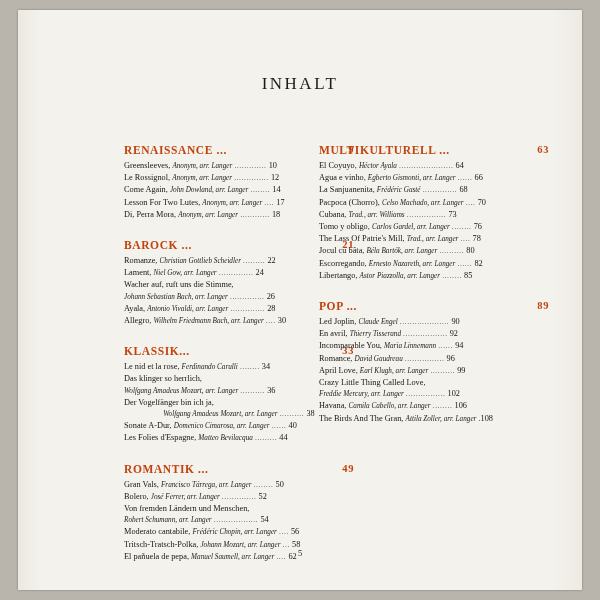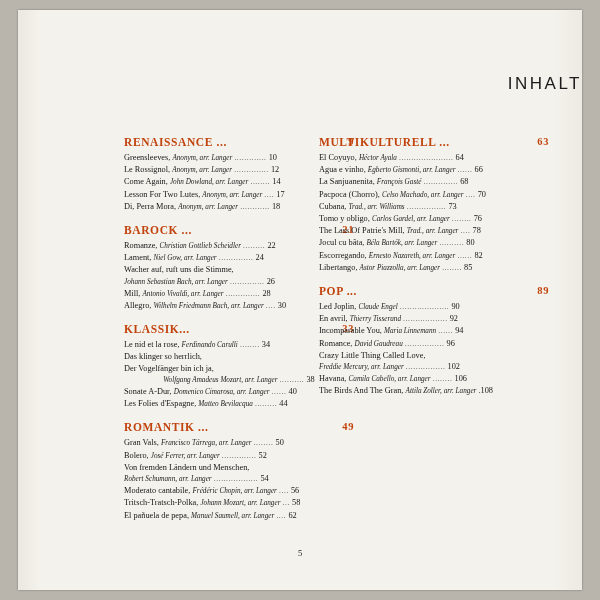--- a/index.html
+++ b/index.html
@@ -25,25 +25,25 @@
   .page-inner {
     position: absolute;
     left: 0; top: 0; right: 0; bottom: 0;
     background: linear-gradient(to right, #ebe8e1 0px, #f4f2ec 22px, #f4f2ec 95%, #eceae3 100%);
   }
   .doc-title {
     position: absolute;
     top: 64px;
     left: 0;
     width: 100%;
-    text-align: right;
+    text-align: center;
     font-size: 17px;
     letter-spacing: 2.5px;
     color: #1b1b1b;
-    font-family: Liberation Sans, sans-serif;
+    font-family: Liberation Serif, serif;
   }
   .columns {
     position: absolute;
     top: 118px;
     left: 0;
     width: 100%;
     height: 420px;
   }
   .col {
     position: absolute;
@@ -51,38 +51,38 @@
     width: 230px;
   }
   .col-left { left: 106px; }
   .col-right { left: 301px; }
 
   .section-head {
     font-size: 11.5px;
     font-weight: bold;
     color: #c1440e;
     letter-spacing: 0.6px;
-    margin-top: 11px;
+    margin-top: 18px;
     margin-bottom: 2px;
     position: relative;
     height: 14px;
   }
   .section-head .sh-label {
     position: absolute;
     left: 0;
     top: 0;
   }
   .section-head .sh-page {
     position: absolute;
     right: 0;
     top: 0;
     font-weight: bold;
     font-size: 10.5px;
   }
-  .first-head { margin-top: 8px; }
+  .first-head { margin-top: 16px; }
 
   .entry {
     position: relative;
     font-size: 8.3px;
     color: #161616;
     line-height: 11.2px;
     min-height: 11px;
     padding-right: 0;
   }
   .entry .e-main {
@@ -151,34 +151,37 @@
           <div class="entry">
             <span class="e-main"><span>Lament,</span> <span class="e-credit">Niel Gow, arr. Langer</span> <span class="dots">..............</span> <span class="e-page">24</span></span>
           </div>
           <div class="entry">
             <span class="e-main"><span>Wacher auf, ruft uns die Stimme,</span></span>
           </div>
           <div class="entry" style="padding-left: 0px;">
             <span class="e-main"><span class="e-credit">Johann Sebastian Bach, arr. Langer</span> <span class="dots">..............</span> <span class="e-page">26</span></span>
           </div>
           <div class="entry">
-            <span class="e-main"><span>Mill,</span> <span class="e-credit">Antonio Vivaldi, arr. Langer</span> <span class="dots">..............</span> <span class="e-page">28</span></span>
+            <span class="e-main"><span>Ayala,</span> <span class="e-credit">Antonio Vivaldi, arr. Langer</span> <span class="dots">..............</span> <span class="e-page">28</span></span>
           </div>
           <div class="entry">
             <span class="e-main"><span>Allegro,</span> <span class="e-credit">Wilhelm Friedmann Bach, arr. Langer</span> <span class="dots">....</span> <span class="e-page">30</span></span>
           </div>
           <div class="section-head">
             <span class="sh-label">KLASSIK...</span>
             <span class="sh-page">33</span>
           </div>
           <div class="entry">
             <span class="e-main"><span>Le nid et la rose,</span> <span class="e-credit">Ferdinando Carulli</span> <span class="dots">........</span> <span class="e-page">34</span></span>
           </div>
           <div class="entry">
             <span class="e-main"><span>Das klinger so herrlich,</span></span>
+          </div>
+          <div class="entry" style="padding-left: 0px;">
+            <span class="e-main"><span class="e-credit">Wolfgang Amadeus Mozart, arr. Langer</span> <span class="dots">..........</span> <span class="e-page">36</span></span>
           </div>
           <div class="entry">
             <span class="e-main"><span>Der Vogelfänger bin ich ja,</span></span>
           </div>
           <div class="entry" style="padding-left: 0px; text-align: center;">
             <span class="e-main"><span class="e-credit">Wolfgang Amadeus Mozart, arr. Langer</span> <span class="dots">..........</span> <span class="e-page">38</span></span>
           </div>
           <div class="entry">
             <span class="e-main"><span>Sonate A-Dur,</span> <span class="e-credit">Domenico Cimarosa, arr. Langer</span> <span class="dots">......</span> <span class="e-page">40</span></span>
           </div>
@@ -216,21 +219,21 @@
             <span class="sh-label">MULTIKULTURELL ...</span>
             <span class="sh-page">63</span>
           </div>
           <div class="entry">
             <span class="e-main"><span>El Coyuyo,</span> <span class="e-credit">Héctor Ayala</span> <span class="dots">......................</span> <span class="e-page">64</span></span>
           </div>
           <div class="entry">
             <span class="e-main"><span>Agua e vinho,</span> <span class="e-credit">Egberto Gismonti, arr. Langer</span> <span class="dots">......</span> <span class="e-page">66</span></span>
           </div>
           <div class="entry">
-            <span class="e-main"><span>La Sanjuanenita,</span> <span class="e-credit">François Gasté</span> <span class="dots">..............</span> <span class="e-page">68</span></span>
+            <span class="e-main"><span>La Sanjuanenita,</span> <span class="e-credit">Frédéric Gasté</span> <span class="dots">..............</span> <span class="e-page">68</span></span>
           </div>
           <div class="entry">
             <span class="e-main"><span>Pacpoca (Chorro),</span> <span class="e-credit">Celso Machado, arr. Langer</span> <span class="dots">....</span> <span class="e-page">70</span></span>
           </div>
           <div class="entry">
             <span class="e-main"><span>Cubana,</span> <span class="e-credit">Trad., arr. Williams</span> <span class="dots">................</span> <span class="e-page">73</span></span>
           </div>
           <div class="entry">
             <span class="e-main"><span>Tomo y obligo,</span> <span class="e-credit">Carlos Gardel, arr. Langer</span> <span class="dots">........</span> <span class="e-page">76</span></span>
           </div>
@@ -254,20 +257,23 @@
             <span class="e-main"><span>Led Joplin,</span> <span class="e-credit">Claude Engel</span> <span class="dots">....................</span> <span class="e-page">90</span></span>
           </div>
           <div class="entry">
             <span class="e-main"><span>En avril,</span> <span class="e-credit">Thierry Tisserand</span> <span class="dots">..................</span> <span class="e-page">92</span></span>
           </div>
           <div class="entry">
             <span class="e-main"><span>Incomparable You,</span> <span class="e-credit">Maria Linnemann</span> <span class="dots">......</span> <span class="e-page">94</span></span>
           </div>
           <div class="entry">
             <span class="e-main"><span>Romance,</span> <span class="e-credit">David Gaudreau</span> <span class="dots">................</span> <span class="e-page">96</span></span>
+          </div>
+          <div class="entry">
+            <span class="e-main"><span>April Love,</span> <span class="e-credit">Earl Klugh, arr. Langer</span> <span class="dots">..........</span> <span class="e-page">99</span></span>
           </div>
           <div class="entry">
             <span class="e-main"><span>Crazy Little Thing Called Love,</span></span>
           </div>
           <div class="entry" style="padding-left: 0px;">
             <span class="e-main"><span class="e-credit">Freddie Mercury, arr. Langer</span> <span class="dots">................</span> <span class="e-page">102</span></span>
           </div>
           <div class="entry">
             <span class="e-main"><span>Havana,</span> <span class="e-credit">Camila Cabello, arr. Langer</span> <span class="dots">........</span> <span class="e-page">106</span></span>
           </div>

